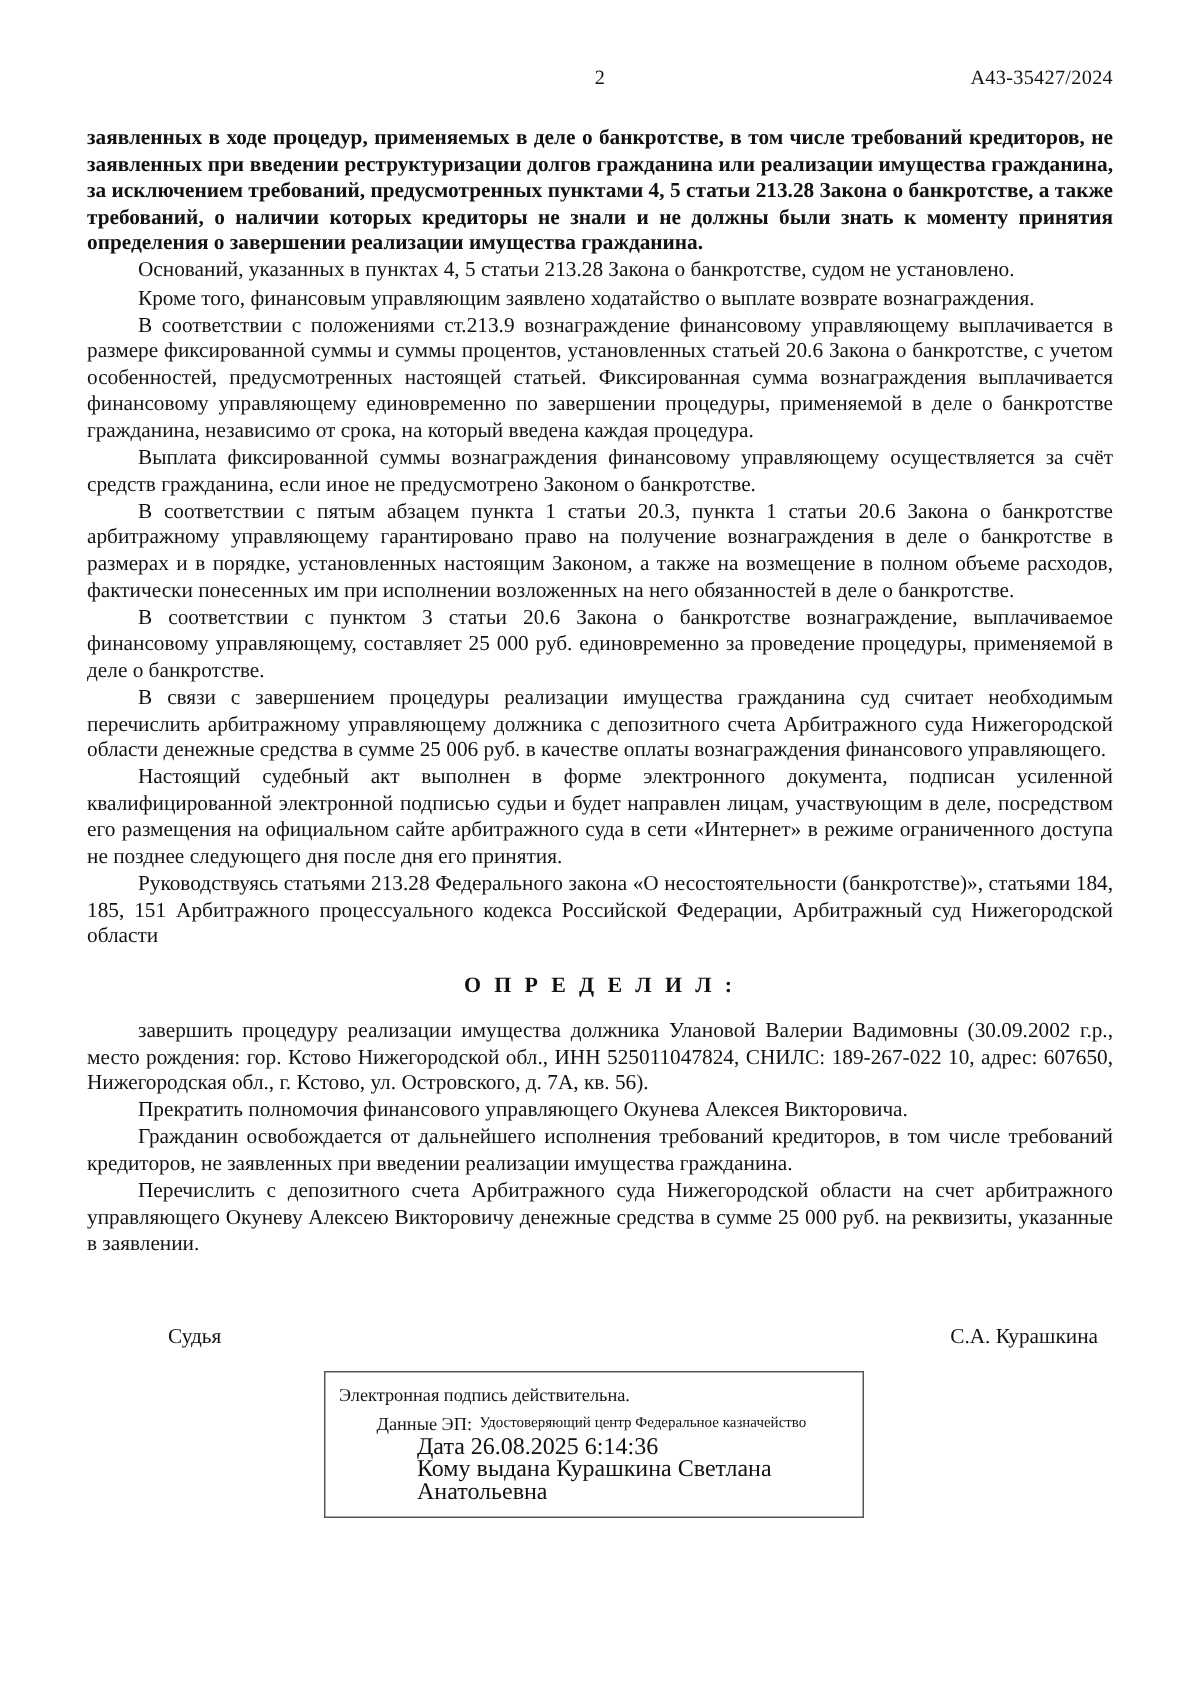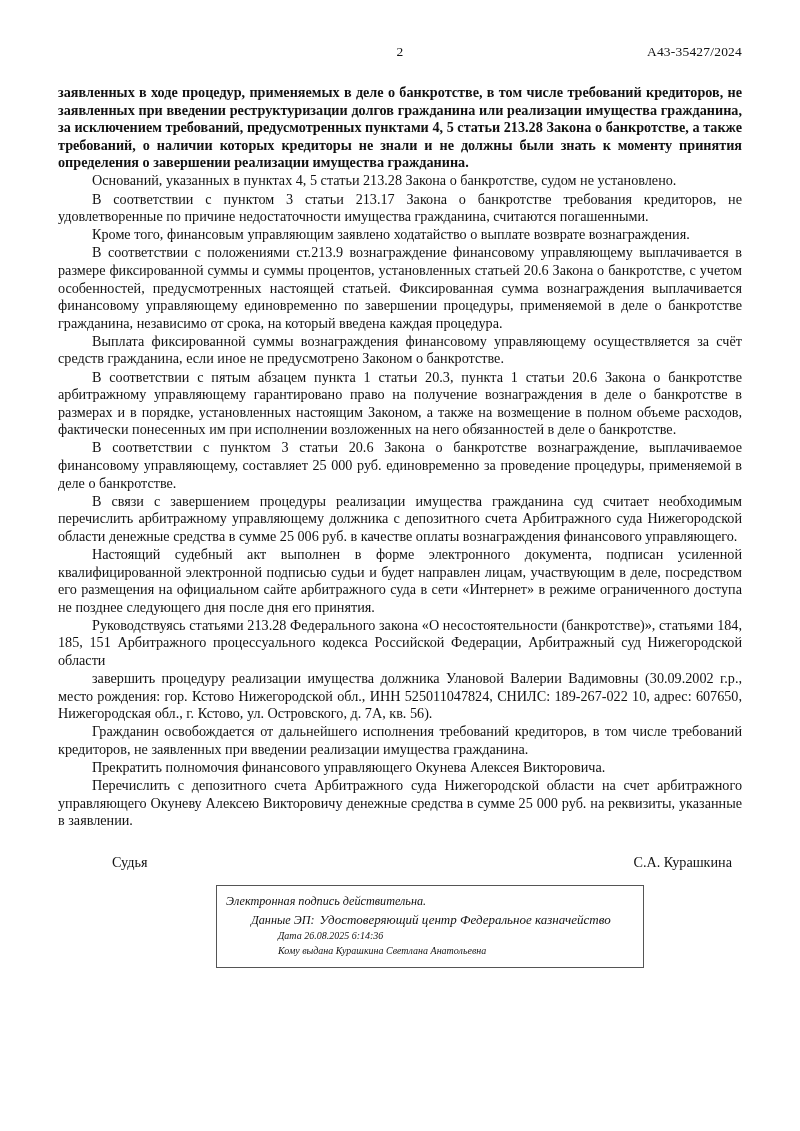--- a/index.html
+++ b/index.html
@@ -54,88 +54,87 @@
     text-align: center;
     font-size: 14.6px;
     font-weight: bold;
     letter-spacing: 2.6px;
     margin: 15px 0 13px 0;
   }
   .signature-row {
     display: flex;
     justify-content: space-between;
     align-items: center;
-    margin-top: 24px;
+    margin-top: 44px;
     font-size: 14.2px;
   }
   .signature-left {
     padding-left: 54px;
   }
   .signature-right {
     padding-right: 10px;
   }
   .stamp {
     margin-top: 14px;
     margin-left: 158px;
-    width: 428px;
+    width: 360px;
     border: 1px solid #555;
     padding: 7px 9px 9px 9px;
     font-size: 12.2px;
     line-height: 16px;
     box-sizing: border-box;
-    font-style: italic;
   }
   .stamp .line1 {
     margin-bottom: 3px;
   }
   .stamp .line2 {
     display: flex;
   }
   .stamp .label {
     white-space: nowrap;
     margin-right: 5px;
     margin-left: 25px;
   }
   .stamp .small {
-    font-size: 13px;
+    font-size: 10px;
     line-height: 15px;
   }
   .stamp .indent {
     padding-left: 52px;
-    font-size: 10px;
+    font-size: 16px;
     line-height: 15px;
   }
 </style>
 </head>
 <body>
 
 <div class="page">
 
   <div class="header">
     <span class="page-number">2</span>
     <span class="case-number">А43-35427/2024</span>
   </div>
 
   <div class="body-text">
     <p class="noindent">заявленных в ходе процедур, применяемых в деле о банкротстве, в том числе требований кредиторов, не заявленных при введении реструктуризации долгов гражданина или реализации имущества гражданина, за исключением требований, предусмотренных пунктами 4, 5 статьи 213.28 Закона о банкротстве, а также требований, о наличии которых кредиторы не знали и не должны были знать к моменту принятия определения о завершении реализации имущества гражданина.</p>
     <p>Оснований, указанных в пунктах 4, 5 статьи 213.28 Закона о банкротстве, судом не установлено.</p>
-    <p>В соответствии с пунктом 3 статьи 213.17 Закона о банкротстве требования кредиторов, не удовлетворенные по причине недостаточности имущества гражданина, считаются погашенными.</p>
     <p>Кроме того, финансовым управляющим заявлено ходатайство о выплате возврате вознаграждения.</p>
     <p>В соответствии с положениями ст.213.9 вознаграждение финансовому управляющему выплачивается в размере фиксированной суммы и суммы процентов, установленных статьей 20.6 Закона о банкротстве, с учетом особенностей, предусмотренных настоящей статьей. Фиксированная сумма вознаграждения выплачивается финансовому управляющему единовременно по завершении процедуры, применяемой в деле о банкротстве гражданина, независимо от срока, на который введена каждая процедура.</p>
     <p>Выплата фиксированной суммы вознаграждения финансовому управляющему осуществляется за счёт средств гражданина, если иное не предусмотрено Законом о банкротстве.</p>
     <p>В соответствии с пятым абзацем пункта 1 статьи 20.3, пункта 1 статьи 20.6 Закона о банкротстве арбитражному управляющему гарантировано право на получение вознаграждения в деле о банкротстве в размерах и в порядке, установленных настоящим Законом, а также на возмещение в полном объеме расходов, фактически понесенных им при исполнении возложенных на него обязанностей в деле о банкротстве.</p>
     <p>В соответствии с пунктом 3 статьи 20.6 Закона о банкротстве вознаграждение, выплачиваемое финансовому управляющему, составляет 25 000 руб. единовременно за проведение процедуры, применяемой в деле о банкротстве.</p>
     <p>В связи с завершением процедуры реализации имущества гражданина суд считает необходимым перечислить арбитражному управляющему должника с депозитного счета Арбитражного суда Нижегородской области денежные средства в сумме 25 006 руб. в качестве оплаты вознаграждения финансового управляющего.</p>
     <p>Настоящий судебный акт выполнен в форме электронного документа, подписан усиленной квалифицированной электронной подписью судьи и будет направлен лицам, участвующим в деле, посредством его размещения на официальном сайте арбитражного суда в сети «Интернет» в режиме ограниченного доступа не позднее следующего дня после дня его принятия.</p>
     <p>Руководствуясь статьями 213.28 Федерального закона «О несостоятельности (банкротстве)», статьями 184, 185, 151 Арбитражного процессуального кодекса Российской Федерации, Арбитражный суд Нижегородской области</p>
 
+    <div class="ruling-title">О П Р Е Д Е Л И Л :</div>
 
     <p>завершить процедуру реализации имущества должника Улановой Валерии Вадимовны (30.09.2002 г.р., место рождения: гор. Кстово Нижегородской обл., ИНН 525011047824, СНИЛС: 189-267-022 10, адрес: 607650, Нижегородская обл., г. Кстово, ул. Островского, д. 7А, кв. 56).</p>
+    <p>Прекратить полномочия финансового управляющего Окунева Алексея Викторовича.</p>
     <p>Гражданин освобождается от дальнейшего исполнения требований кредиторов, в том числе требований кредиторов, не заявленных при введении реализации имущества гражданина.</p>
-    <p>Прекратить полномочия финансового управляющего Окунева Алексея Викторовича.</p>
     <p>Перечислить с депозитного счета Арбитражного суда Нижегородской области на счет арбитражного управляющего Окуневу Алексею Викторовичу денежные средства в сумме 25 000 руб. на реквизиты, указанные в заявлении.</p>
   </div>
 
   <div class="signature-row">
     <span class="signature-left">Судья</span>
     <span class="signature-right">С.А. Курашкина</span>
   </div>
 
   <div class="stamp">
     <div class="line1">Электронная подпись действительна.</div>

